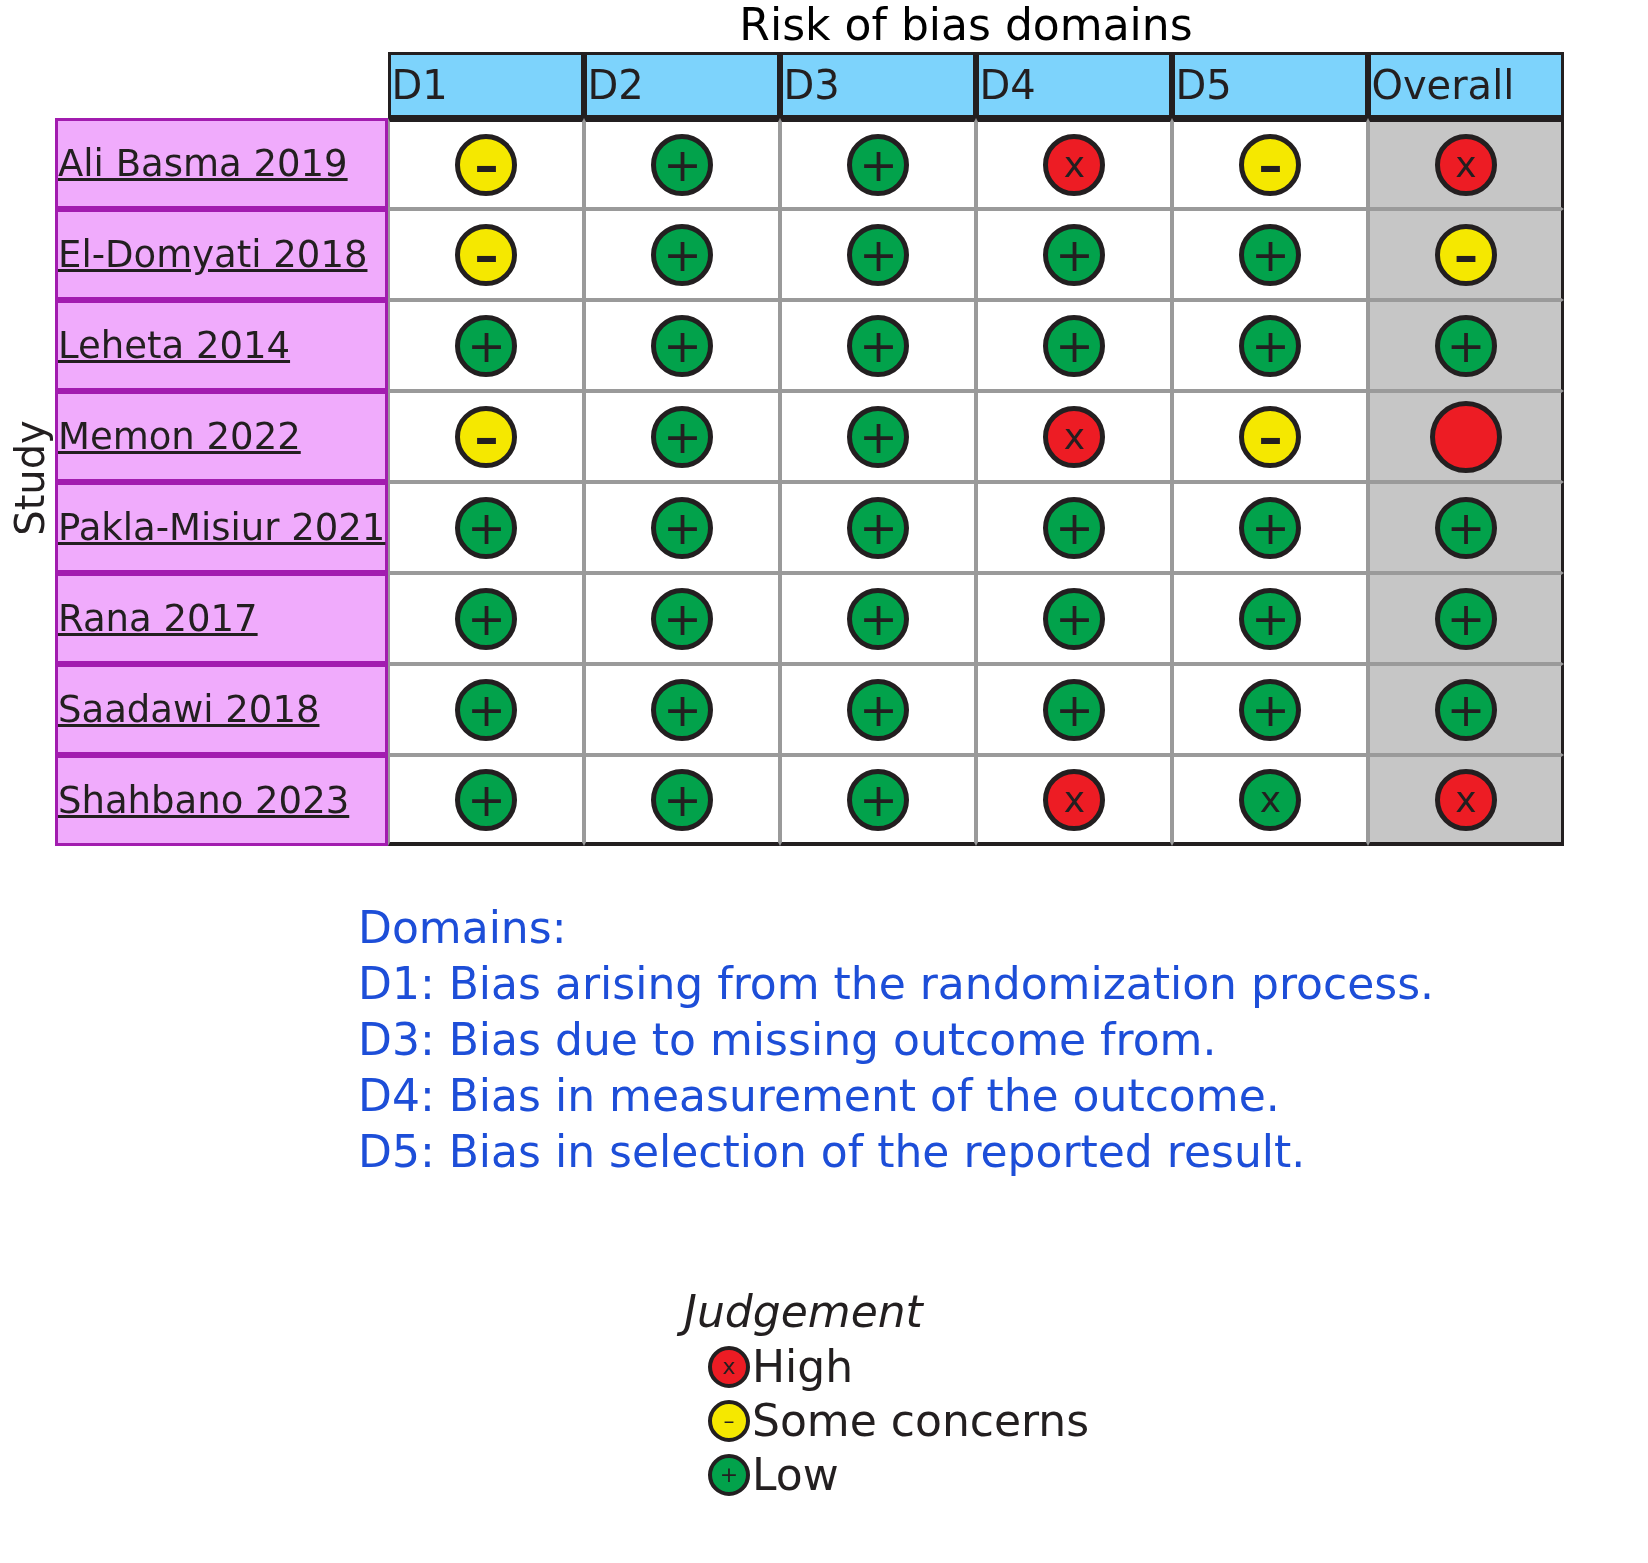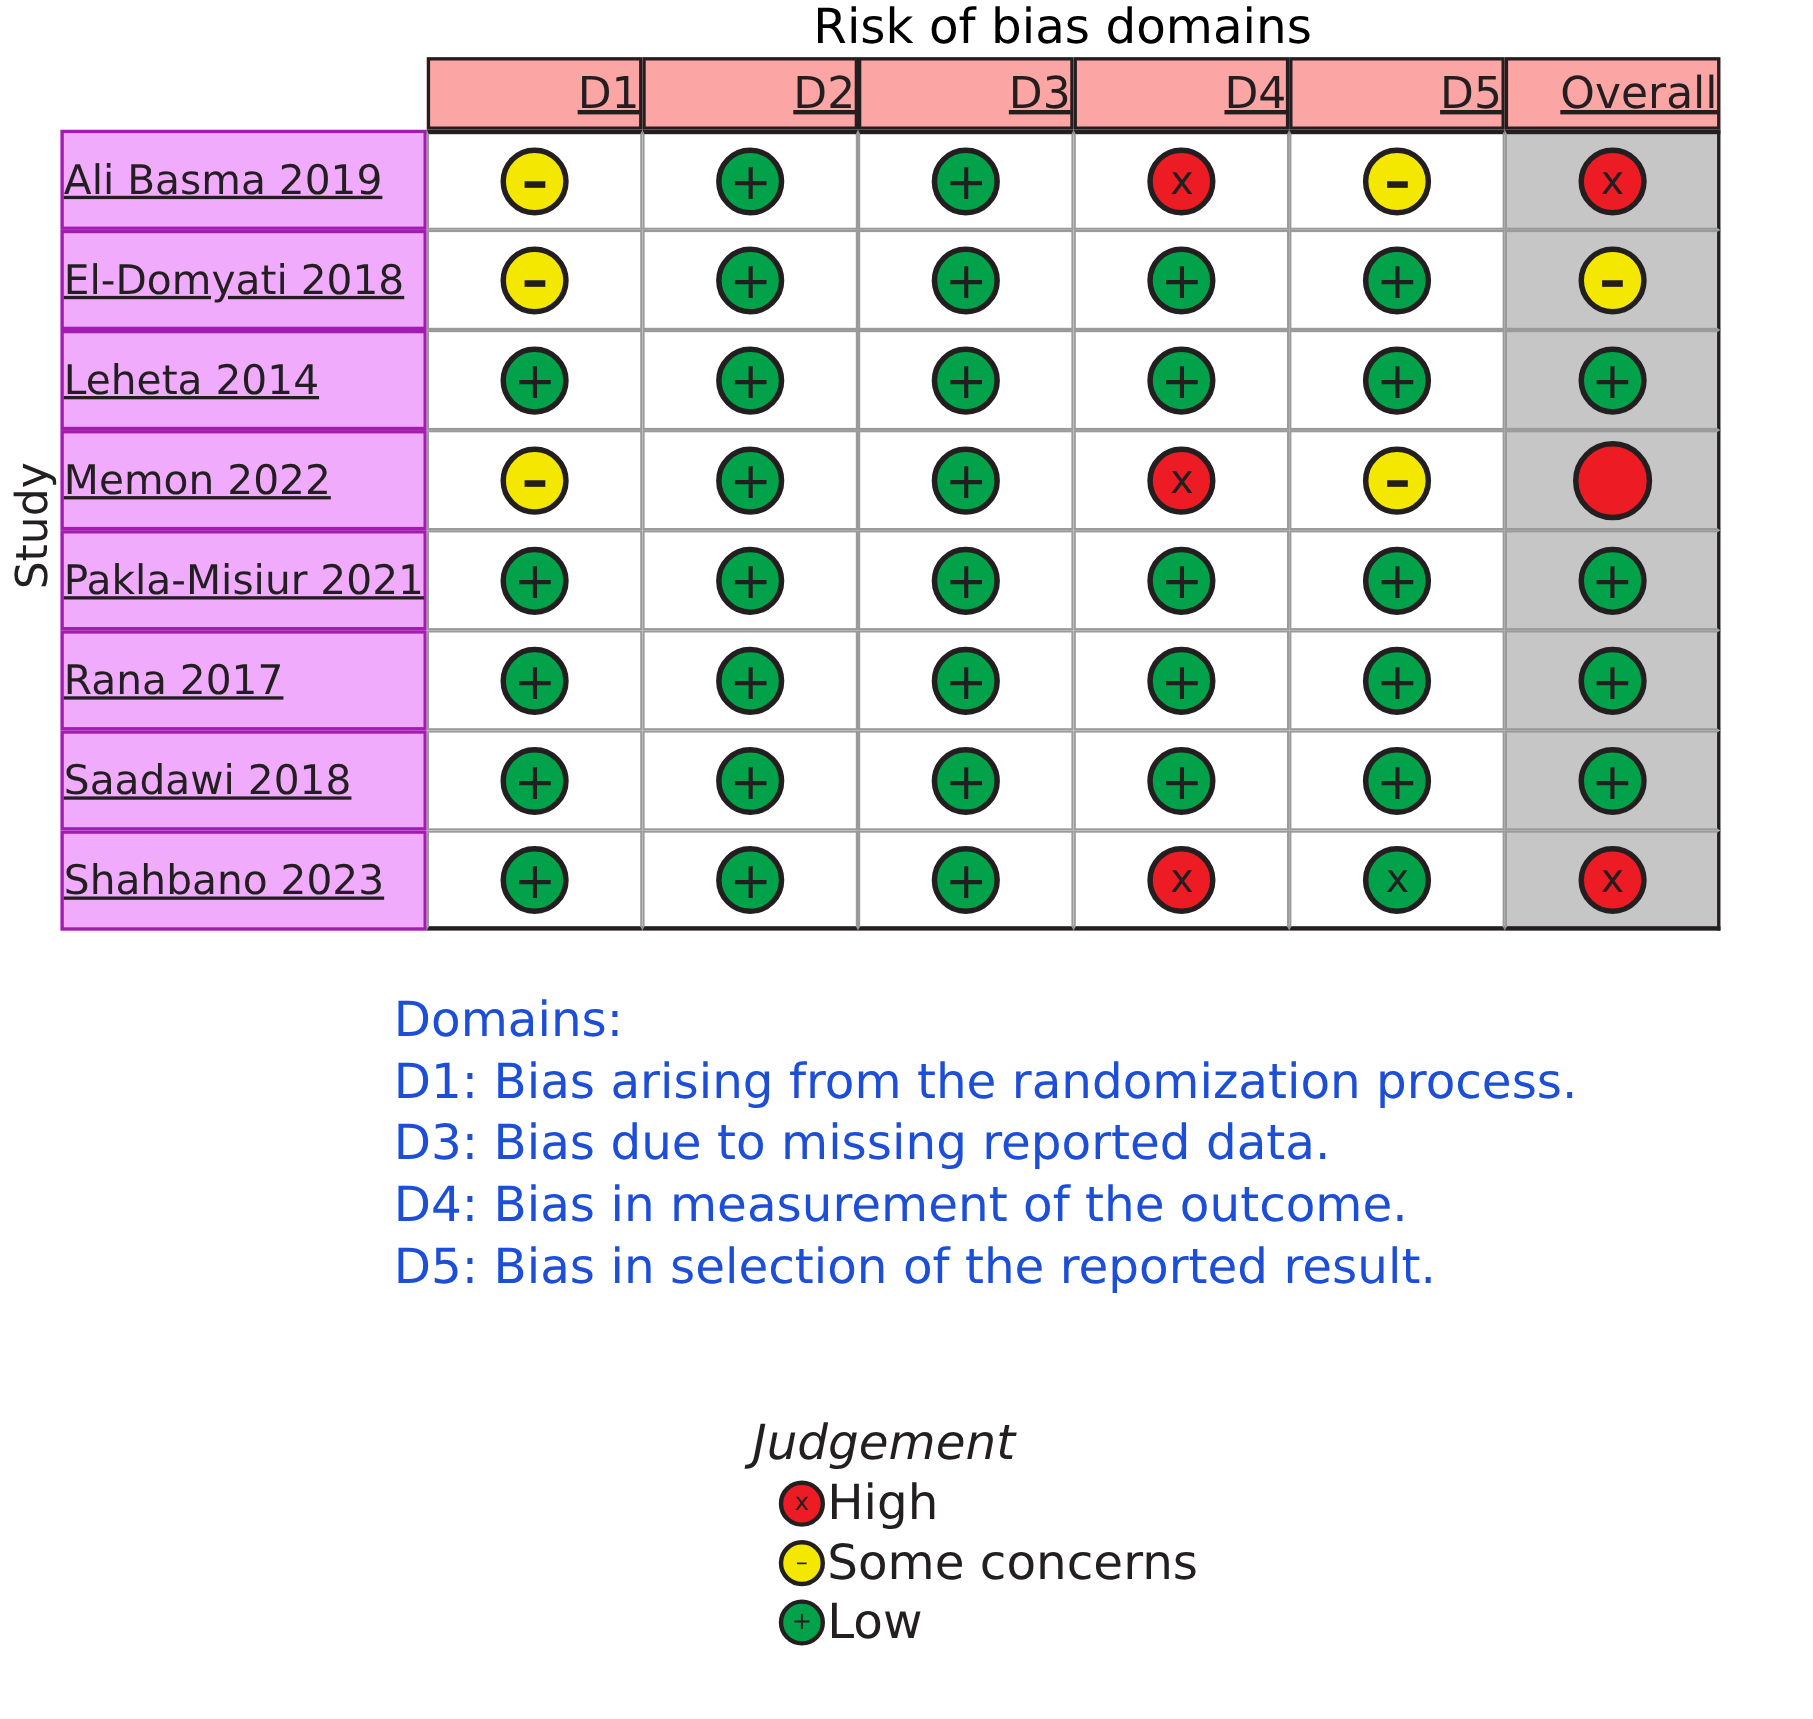--- a/index.html
+++ b/index.html
@@ -52,29 +52,28 @@
   }
   #rob-table td, #rob-table th {
     padding: 0;
     margin: 0;
   }
 
   
   .hdr {
     width: 196px;
     height: 66px;
-    background: #fca5a5;
+    background: #7dd3fc;
     border: 3px solid #231f20;
-    text-align: right;
+    text-align: left;
     vertical-align: middle;
     font-size: 40px;
     font-weight: normal;
     color: #231f20;
     box-sizing: border-box;
-    text-decoration: underline;
   }
   .hdr-spacer {
     width: 330px;
     height: 66px;
     background: transparent;
     border: none;
   }
   .hdr.overall-hdr { width: 196px; }
 
   
@@ -293,21 +292,21 @@
         <td class="j-cell"><span class="dot high"><span class="glyph ex">x</span></span></td>
         <td class="j-cell"><span class="dot low"><span class="glyph ex">x</span></span></td>
         <td class="j-cell overall-col right-edge"><span class="dot high"><span class="glyph ex">x</span></span></td>
       </tr>
     </tbody>
 </table>
 
 <div id="domains-block">
   <span class="dline">Domains:</span>
   <span class="dline">D1: Bias arising from the randomization process.</span>
-  <span class="dline">D3: Bias due to missing reported data.</span>
+  <span class="dline">D3: Bias due to missing outcome from.</span>
   <span class="dline">D4: Bias in measurement of the outcome.</span>
   <span class="dline">D5: Bias in selection of the reported result.</span>
 </div>
 
 <div id="judgement-legend">
   <div class="jl-title">Judgement</div>
 
   <div class="jl-row">
     <span class="jl-dot high">
       <span class="glyph">x</span>

